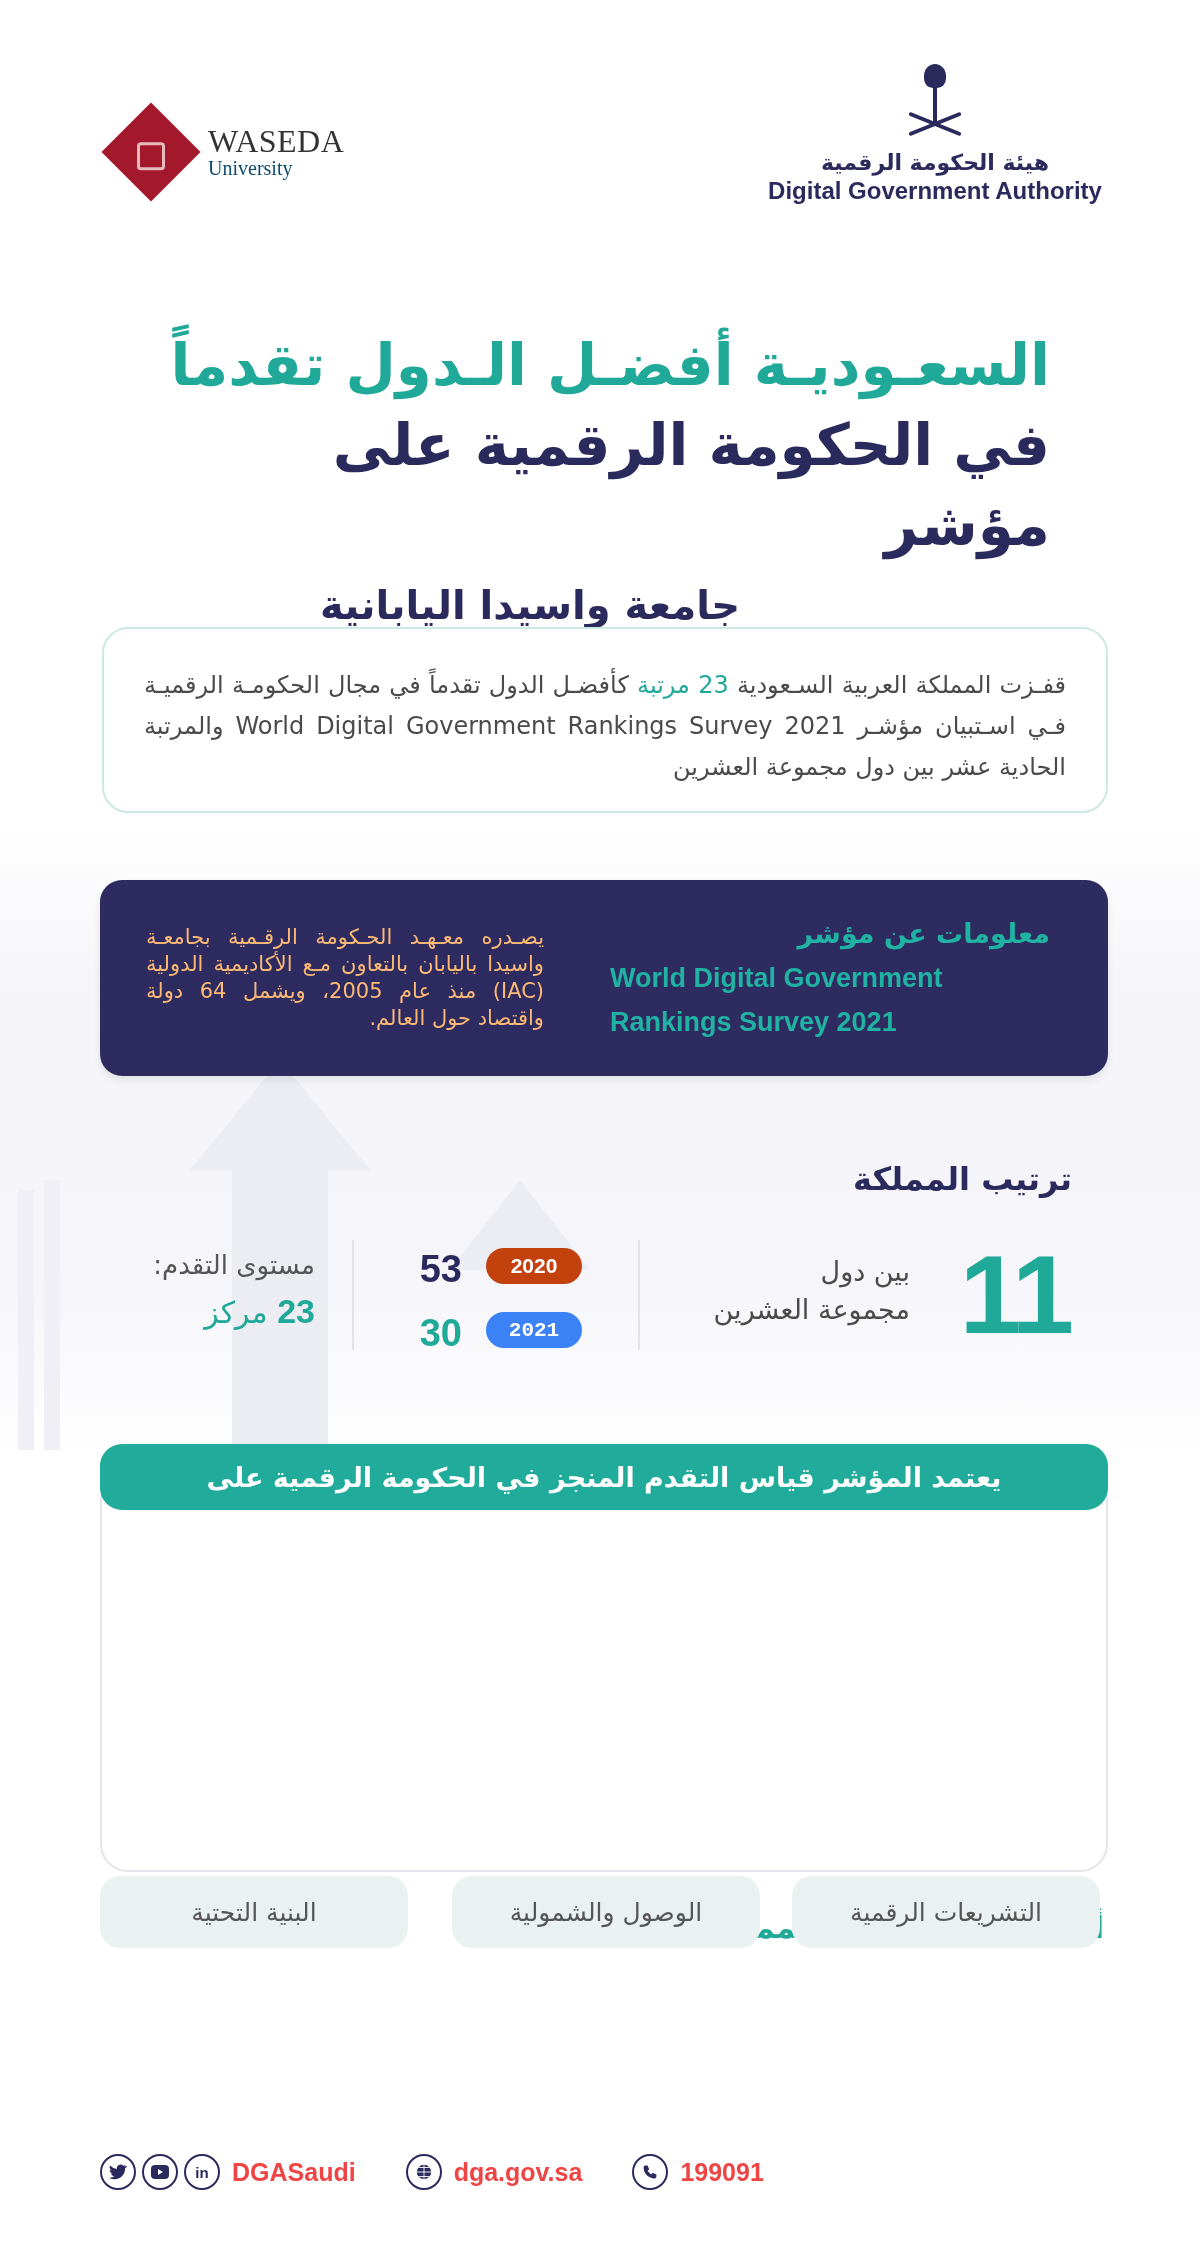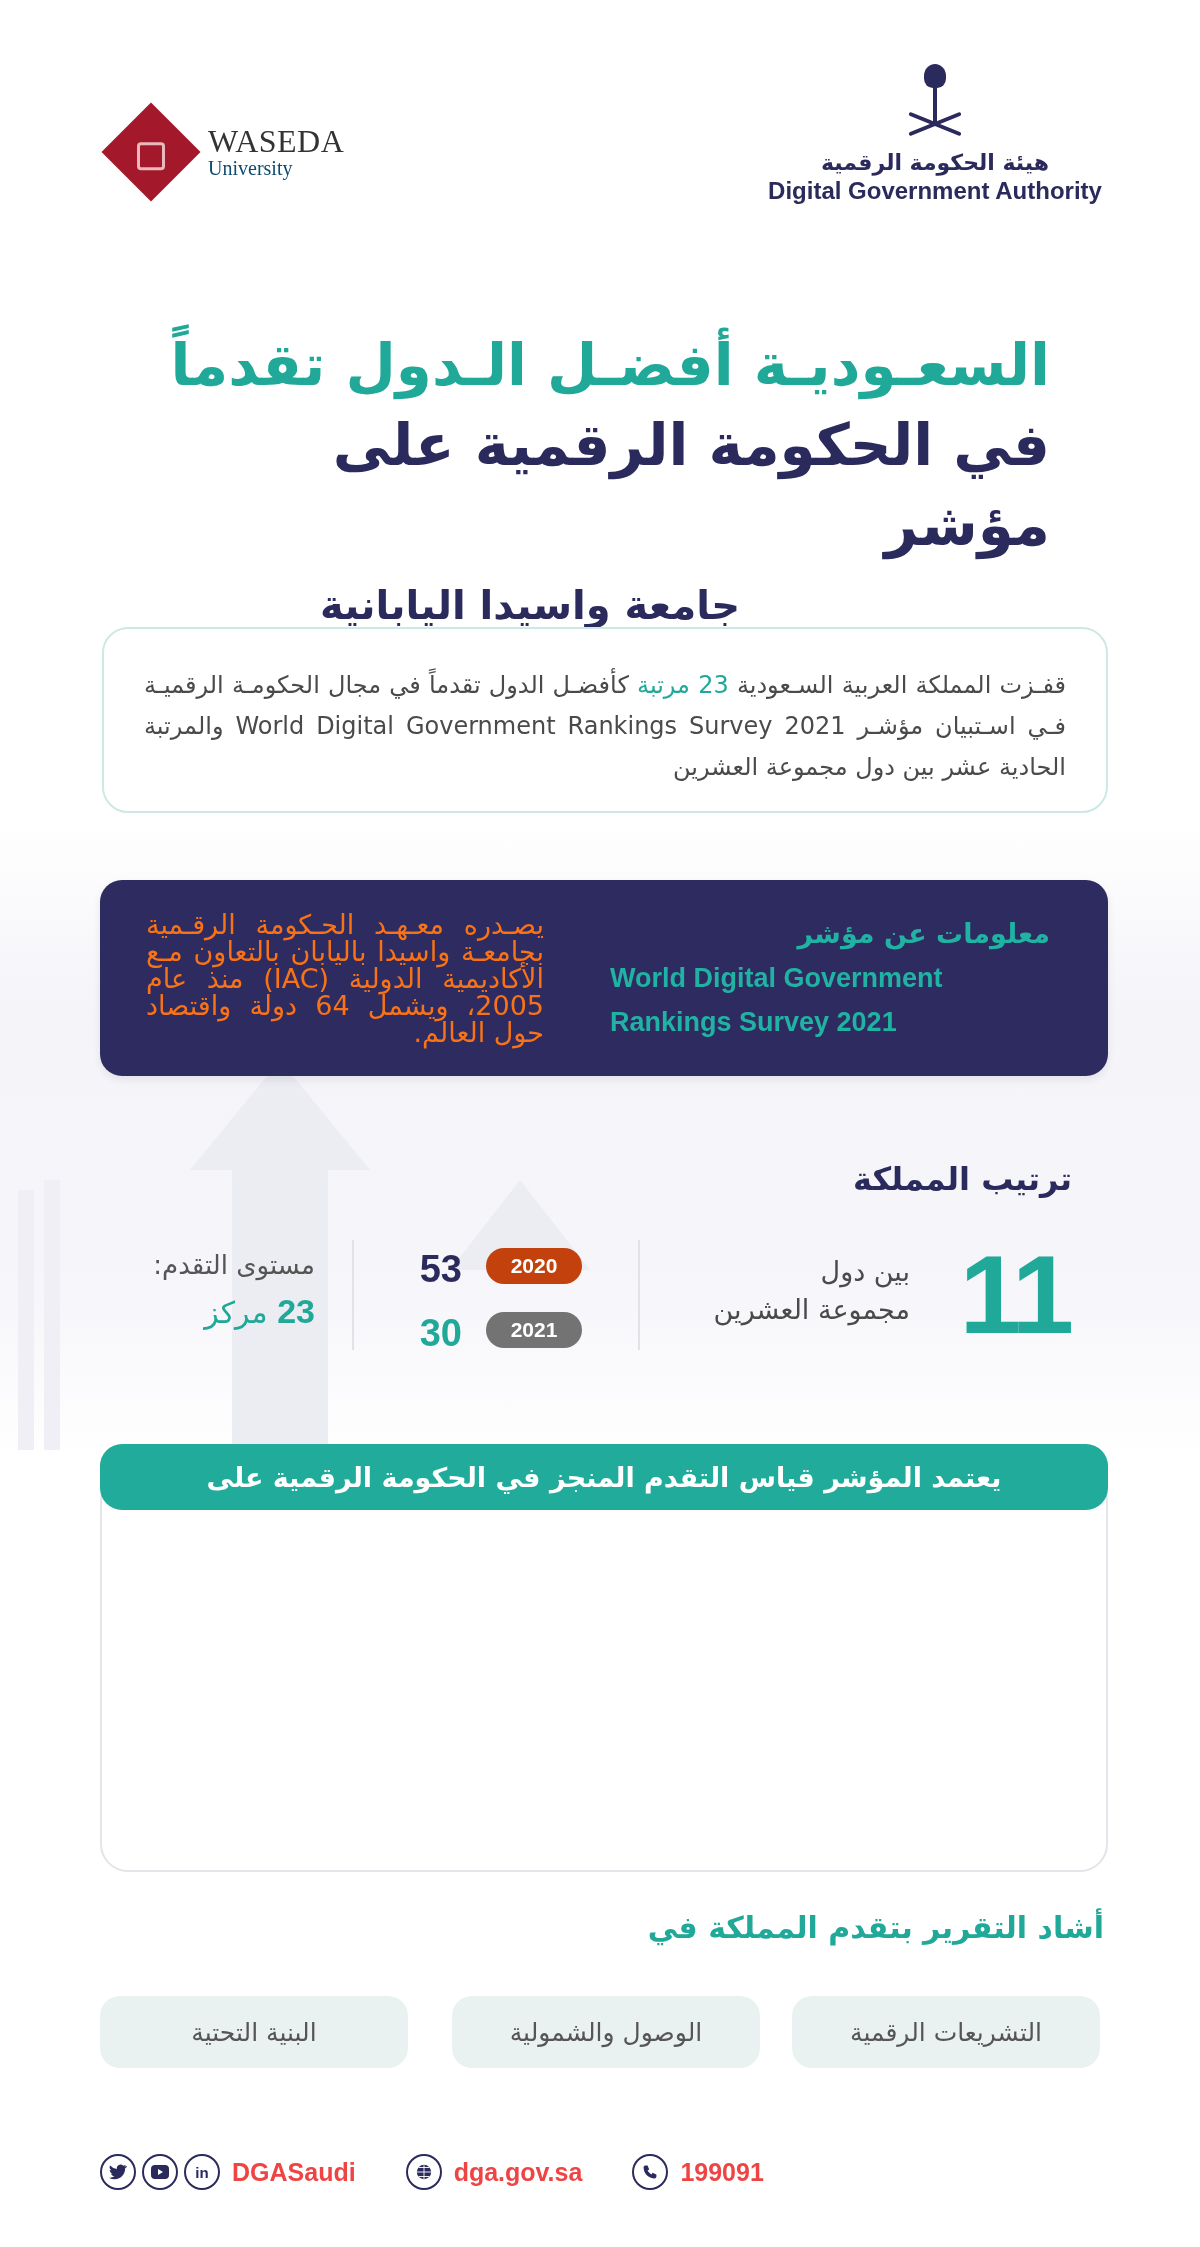--- a/index.html
+++ b/index.html
@@ -65,21 +65,21 @@
 
     
     .info {
       position: absolute; left: 100px; top: 880px; width: 1008px; height: 196px;
       background: #2e2b60; border-radius: 22px; z-index: 2;
       display: flex; direction: rtl; align-items: center; padding: 0 58px 0 46px;
       box-shadow: 0 4px 8px rgba(0,0,0,0.08);
     }
     .info-left { flex: 0 0 440px; color: #20b3a3; font-weight: bold; font-size: 27px; line-height: 44px; text-align: right; }
     .info-left .en { font-family: "Liberation Sans", sans-serif; direction: ltr; text-align: left; }
-    .info-right { flex: 1; color: #f97316; font-size: 27px; line-height: 27px; text-align: justify; padding-right: 66px; }
+    .info-right { flex: 1; color: #fdba74; font-size: 21px; line-height: 27px; text-align: justify; padding-right: 66px; }
 
     
     .rank-title { position: absolute; right: 128px; top: 1160px; font-size: 32px; font-weight: bold; color: #2b2a5c; direction: rtl; z-index: 2; }
     .rank-big { position: absolute; right: 130px; top: 1230px; font-family: "Liberation Sans", sans-serif; font-size: 112px; font-weight: bold; color: #20a898; line-height: 130px; z-index: 2; letter-spacing: -4px; }
     .rank-g20 { position: absolute; right: 290px; top: 1253px; direction: rtl; text-align: right; font-size: 27px; line-height: 38px; color: #4a4a4a; z-index: 2; }
     .vdiv { position: absolute; width: 2px; background: #e2e2e8; z-index: 2; }
     .year-row { position: absolute; display: flex; align-items: flex-start; z-index: 2; }
     .year-pill { width: 96px; height: 36px; border-radius: 18px; color: #fff; font-family: "Liberation Sans", sans-serif; font-weight: bold; font-size: 21px; display: flex; align-items: center; justify-content: center; }
     .year-val { font-family: "Liberation Sans", sans-serif; font-size: 38px; font-weight: bold; margin-right: 24px; width: 52px; text-align: right; }
     .progress { position: absolute; left: 105px; top: 1243px; width: 210px; text-align: right; direction: rtl; z-index: 2; }
@@ -98,21 +98,21 @@
       color: #fff; font-weight: bold; font-size: 27px; display: flex; align-items: center; justify-content: center; direction: rtl;
     }
     .crit-item { position: absolute; display: flex; align-items: center; direction: rtl; height: 56px; }
     .crit-icon { width: 34px; height: 34px; display: flex; align-items: center; justify-content: center; }
     .crit-sep { width: 2px; height: 44px; background: #e4e4ea; margin: 0 14px; }
     .crit-label { font-size: 24px; color: #555; white-space: nowrap; }
 
     
     .praise-title { position: absolute; right: 96px; top: 1910px; direction: rtl; font-size: 30px; font-weight: bold; color: #20a898; z-index: 2; }
     .chip {
-      position: absolute; top: 1996px; width: 308px; height: 72px; border-radius: 20px;
+      position: absolute; top: 1876px; width: 308px; height: 72px; border-radius: 20px;
       background: #eaf2f1; display: flex; align-items: center; justify-content: center;
       font-size: 25px; color: #555; direction: rtl; z-index: 2;
     }
 
     
     .footer { position: absolute; left: 100px; top: 2152px; height: 40px; display: flex; align-items: center; z-index: 2; font-family: "Liberation Sans", sans-serif; }
     .circ { width: 36px; height: 36px; border-radius: 50%; border: 2px solid #2b2a5c; display: flex; align-items: center; justify-content: center; margin-right: 6px; color: #2b2a5c; font-weight: bold; font-size: 15px; }
     .ftxt { font-size: 25px; font-weight: bold; color: #ef4444; margin-right: 50px; margin-left: 6px; }
   </style>
 </head>
@@ -170,21 +170,21 @@
   <div>مجموعة العشرين</div>
 </div>
 <div class="vdiv" style="left:638px; top:1240px; height:110px;"></div>
 
 <div class="year-row" style="left:410px; top:1248px;">
   <span class="year-val" style="color:#2b2a5c;">53</span>
   <span class="year-pill" style="background:#c2410c;">2020</span>
 </div>
 <div class="year-row" style="left:410px; top:1312px;">
   <span class="year-val" style="color:#20a898;">30</span>
-  <span class="year-pill" style="background:#737373;">2021</span>
+  <span class="year-pill" style="background:#3b82f6;font-family:Liberation Mono, monospace;">2021</span>
 </div>
 
 <div class="vdiv" style="left:352px; top:1240px; height:110px;"></div>
 <div class="progress">
   <div class="lbl">مستوى التقدم:</div>
   <div class="val">
     <span class="num">23</span>
     <span>مركز</span>
   </div>
 </div>

